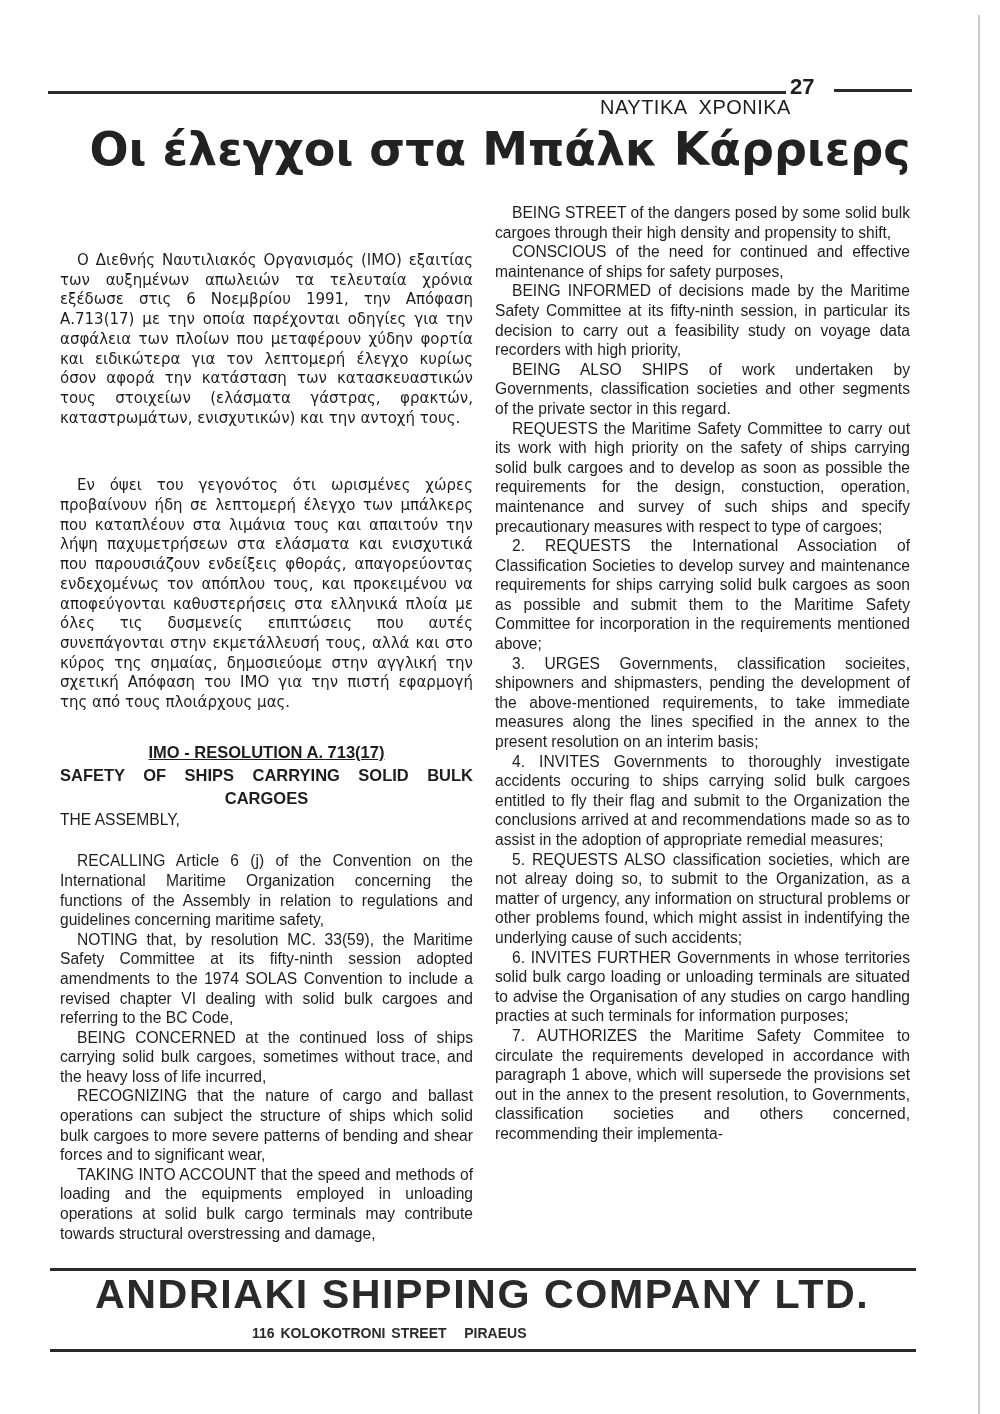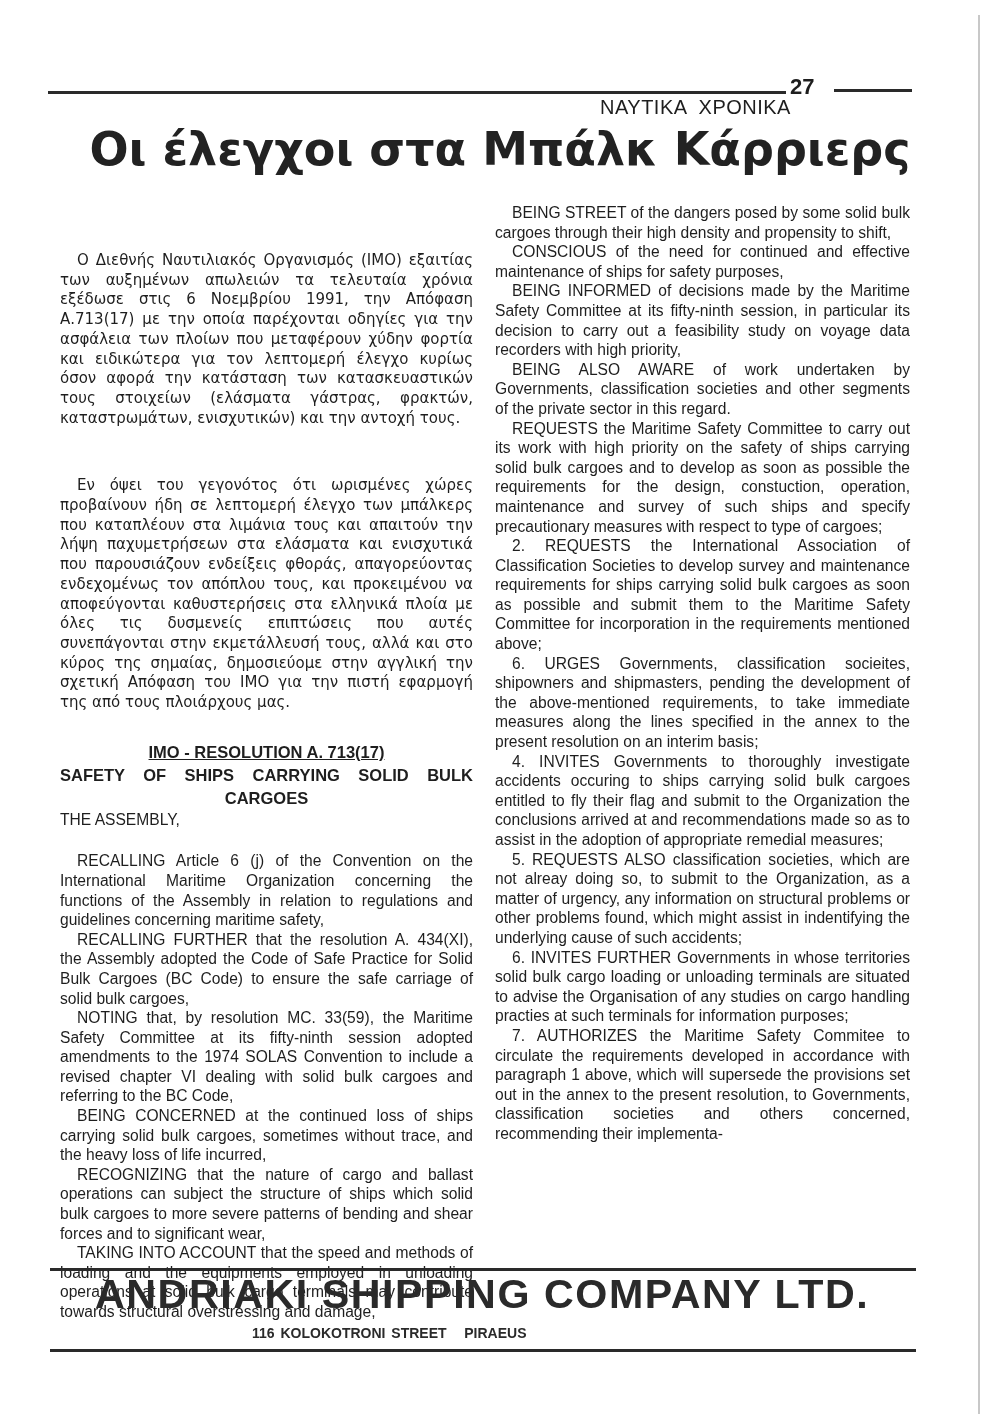--- a/index.html
+++ b/index.html
@@ -75,35 +75,34 @@
 
 <div class="col col-left">
   <p class="para greek">Ο Διεθνής Ναυτιλιακός Οργανισμός (ΙΜΟ) εξαιτίας των αυξημένων απωλειών τα τελευταία χρόνια εξέδωσε στις 6 Νοεμβρίου 1991, την Απόφαση Α.713(17) με την οποία παρέχονται οδηγίες για την ασφάλεια των πλοίων που μεταφέρουν χύδην φορτία και ειδικώτερα για τον λεπτομερή έλεγχο κυρίως όσον αφορά την κατάσταση των κατασκευαστικών τους στοιχείων (ελάσματα γάστρας, φρακτών, καταστρωμάτων, ενισχυτικών) και την αντοχή τους.</p>
   <p class="para greek">Εν όψει του γεγονότος ότι ωρισμένες χώρες προβαίνουν ήδη σε λεπτομερή έλεγχο των μπάλκερς που καταπλέουν στα λιμάνια τους και απαιτούν την λήψη παχυμετρήσεων στα ελάσματα και ενισχυτικά που παρουσιάζουν ενδείξεις φθοράς, απαγορεύοντας ενδεχομένως τον απόπλου τους, και προκειμένου να αποφεύγονται καθυστερήσεις στα ελληνικά πλοία με όλες τις δυσμενείς επιπτώσεις που αυτές συνεπάγονται στην εκμετάλλευσή τους, αλλά και στο κύρος της σημαίας, δημοσιεύομε στην αγγλική την σχετική Απόφαση του ΙΜΟ για την πιστή εφαρμογή της από τους πλοιάρχους μας.</p>
 
   <p class="res-head">IMO - RESOLUTION A. 713(17)</p>
   <p class="res-head2">SAFETY OF SHIPS CARRYING SOLID BULK CARGOES</p>
   <p class="assembly">THE ASSEMBLY,</p>
 
   <p class="para">RECALLING Article 6 (j) of the Convention on the International Maritime Organization concerning the functions of the Assembly in relation to regulations and guidelines concerning maritime safety,</p>
-  <p class="para">RECALLING FURTHER that the resolution A. 434(XI), the Assembly adopted the Code of Safe Practice for Solid Bulk Cargoes (BC Code) to ensure the safe carriage of solid bulk cargoes,</p>
   <p class="para">NOTING that, by resolution MC. 33(59), the Maritime Safety Committee at its fifty-ninth session adopted amendments to the 1974 SOLAS Convention to include a revised chapter VI dealing with solid bulk cargoes and referring to the BC Code,</p>
   <p class="para">BEING CONCERNED at the continued loss of ships carrying solid bulk cargoes, sometimes without trace, and the heavy loss of life incurred,</p>
   <p class="para">RECOGNIZING that the nature of cargo and ballast operations can subject the structure of ships which solid bulk cargoes to more severe patterns of bending and shear forces and to significant wear,</p>
   <p class="para">TAKING INTO ACCOUNT that the speed and methods of loading and the equipments employed in unloading operations at solid bulk cargo terminals may contribute towards structural overstressing and damage,</p>
 </div>
 
 <div class="col col-right">
   <p class="para">BEING STREET of the dangers posed by some solid bulk cargoes through their high density and propensity to shift,</p>
   <p class="para">CONSCIOUS of the need for continued and effective maintenance of ships for safety purposes,</p>
   <p class="para">BEING INFORMED of decisions made by the Maritime Safety Committee at its fifty-ninth session, in particular its decision to carry out a feasibility study on voyage data recorders with high priority,</p>
-  <p class="para">BEING ALSO AWARE of work undertaken by Governments, classification societies and other segments of the private sector in this regard.</p>
+  <p class="para">BEING ALSO SHIPS of work undertaken by Governments, classification societies and other segments of the private sector in this regard.</p>
   <p class="para">REQUESTS the Maritime Safety Committee to carry out its work with high priority on the safety of ships carrying solid bulk cargoes and to develop as soon as possible the requirements for the design, constuction, operation, maintenance and survey of such ships and specify precautionary measures with respect to type of cargoes;</p>
   <p class="para">2. REQUESTS the International Association of Classification Societies to develop survey and maintenance requirements for ships carrying solid bulk cargoes as soon as possible and submit them to the Maritime Safety Committee for incorporation in the requirements mentioned above;</p>
-  <p class="para">6. URGES Governments, classification socieites, shipowners and shipmasters, pending the development of the above-mentioned requirements, to take immediate measures along the lines specified in the annex to the present resolution on an interim basis;</p>
+  <p class="para">3. URGES Governments, classification socieites, shipowners and shipmasters, pending the development of the above-mentioned requirements, to take immediate measures along the lines specified in the annex to the present resolution on an interim basis;</p>
   <p class="para">4. INVITES Governments to thoroughly investigate accidents occuring to ships carrying solid bulk cargoes entitled to fly their flag and submit to the Organization the conclusions arrived at and recommendations made so as to assist in the adoption of appropriate remedial measures;</p>
   <p class="para">5. REQUESTS ALSO classification societies, which are not alreay doing so, to submit to the Organization, as a matter of urgency, any information on structural problems or other problems found, which might assist in indentifying the underlying cause of such accidents;</p>
   <p class="para">6. INVITES FURTHER Governments in whose territories solid bulk cargo loading or unloading terminals are situated to advise the Organisation of any studies on cargo handling practies at such terminals for information purposes;</p>
   <p class="para">7. AUTHORIZES the Maritime Safety Commitee to circulate the requirements developed in accordance with paragraph 1 above, which will supersede the provisions set out in the annex to the present resolution, to Governments, classification societies and others concerned, recommending their implementa-</p>
 </div>
 
 <div class="rule-bottom-1"></div>
 <div class="company-name">ANDRIAKI SHIPPING COMPANY LTD.</div>
 <div class="company-address" style="white-space:pre;">116 KOLOKOTRONI STREET   PIRAEUS</div>
 <div class="rule-bottom-2"></div>

